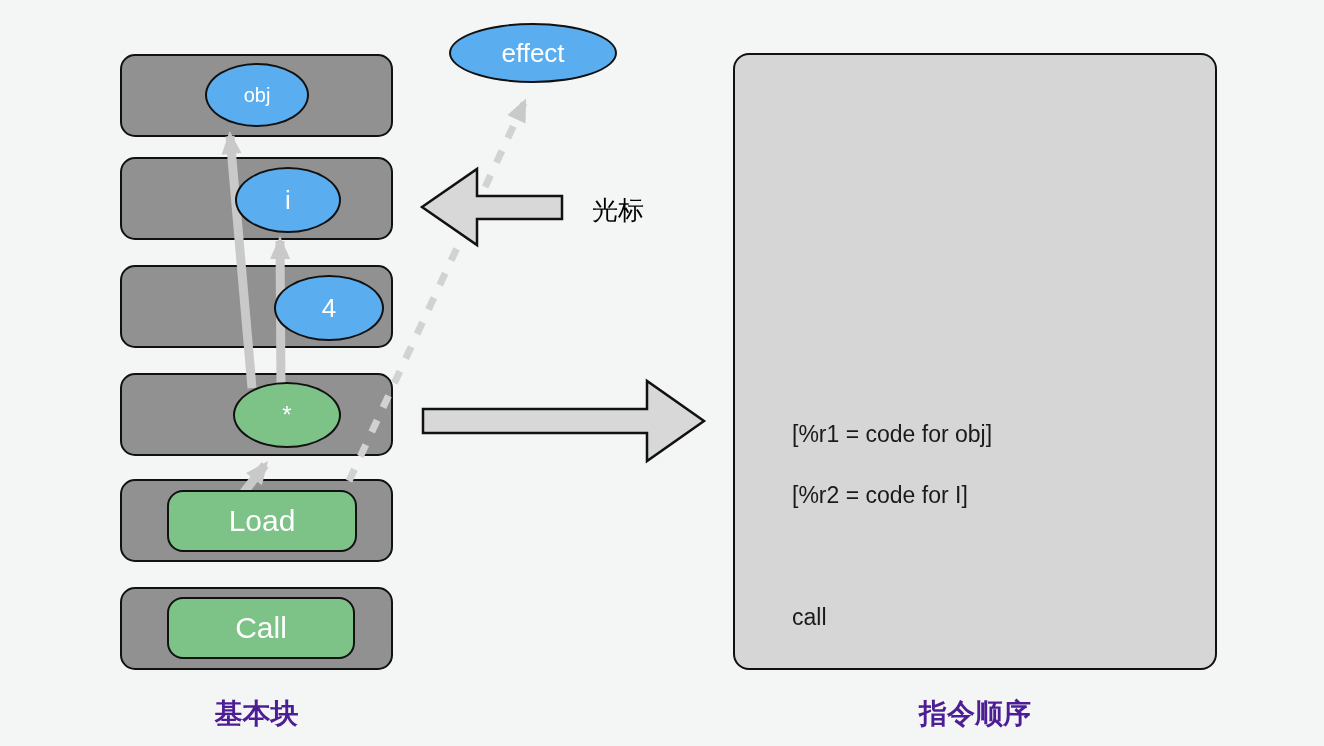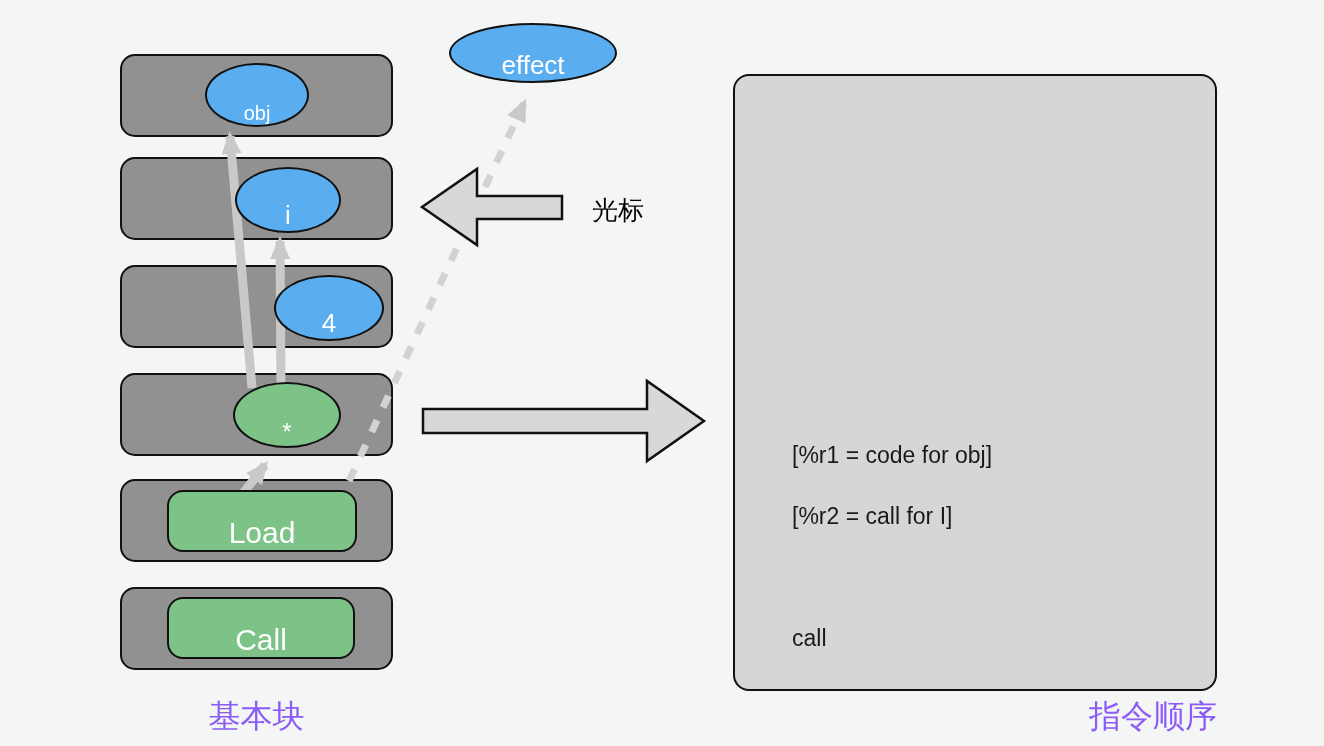--- a/index.html
+++ b/index.html
@@ -20,56 +20,56 @@
     box-sizing:border-box;z-index:1;
   }
   .row-1{top:54px}.row-2{top:157px}.row-3{top:265px}
   .row-4{top:373px}.row-5{top:479px}.row-6{top:587px}
 
   
   .edges{position:absolute;left:0;top:0;z-index:2;}
 
   
   .node{
-    position:absolute;display:flex;align-items:flex-end;justify-content:center;
+    position:absolute;display:flex;align-items:center;justify-content:center;
     color:#fff;z-index:3;box-sizing:border-box;
     border:2.5px solid #111;
   }
   .ellipse{border-radius:50%;}
   .pill{border-radius:16px;}
   .blue{background:#5aaef0;}
   .green{background:#7dc287;}
 
   .node-obj{left:205px;top:63px;width:104px;height:64px;font-size:20px;}
   .node-i{left:235px;top:167px;width:106px;height:66px;font-size:26px;}
   .node-4{left:274px;top:275px;width:110px;height:66px;font-size:26px;}
   .node-star{left:233px;top:382px;width:108px;height:66px;font-size:24px;}
   .node-load{left:167px;top:490px;width:190px;height:62px;font-size:30px;}
   .node-call{left:167px;top:597px;width:188px;height:62px;font-size:30px;}
   .node-effect{left:449px;top:23px;width:168px;height:60px;font-size:26px;}
 
   
   .panel{
     position:absolute;left:733px;top:53px;width:484px;height:617px;
     background:#d6d6d6;border:2.5px solid #111;border-radius:16px;
-    box-sizing:border-box;z-index:1;margin-top:21px;
+    box-sizing:border-box;z-index:1;
   }
   .code-line{
     position:absolute;left:57px;
     font-size:23px;color:#1a1a1a;white-space:pre;
   }
   .line-1{top:366px}.line-2{top:427px}.line-3{top:488px}.line-4{top:549px}
 
   
   .caption{
-    position:absolute;font-size:32px;font-weight:normal;color:#8b5cf6;
+    position:absolute;font-size:28px;font-weight:bold;color:#4c1d95;
     text-align:center;z-index:4;
   }
   .caption-left{left:120px;top:695px;width:273px;}
-  .caption-right{left:733px;top:695px;width:484px;text-align:right;}
+  .caption-right{left:733px;top:695px;width:484px;}
   .cursor-label{
     position:absolute;left:592px;top:193px;
     font-size:26px;font-weight:normal;color:#000;z-index:4;
   }
 </style>
 </head>
 <body>
 
 <div class="stage">
 
@@ -117,20 +117,20 @@
     <span>Call</span>
   </div>
   <div class="node ellipse blue node-effect">
     <span>effect</span>
   </div>
 
   <div class="cursor-label">光标</div>
 
   <div class="panel">
     <div class="code-line line-1">[%r1 = code for obj]</div>
-    <div class="code-line line-2">[%r2 = call for I]</div>
+    <div class="code-line line-2">[%r2 = code for I]</div>
     <div class="code-line line-4">call</div>
   </div>
 
   <div class="caption caption-left">基本块</div>
   <div class="caption caption-right">指令顺序</div>
 
 </div>
 
 </body></html>

